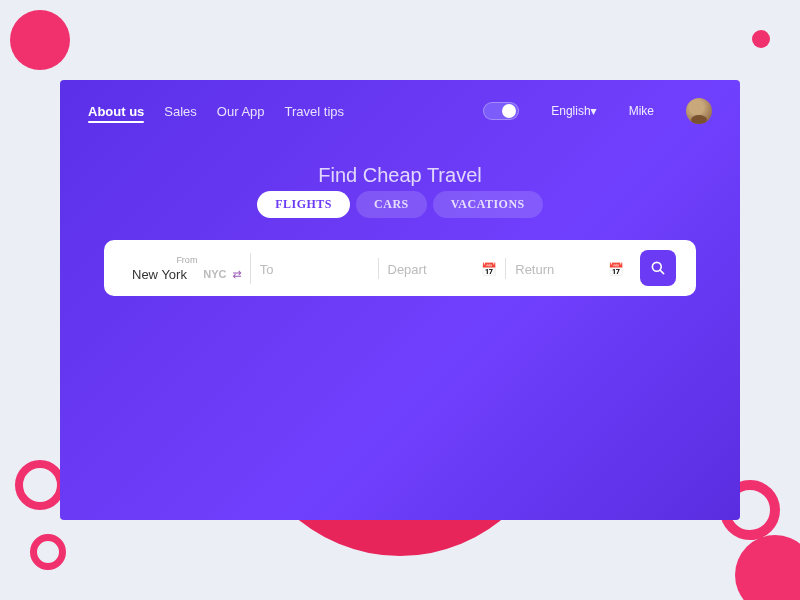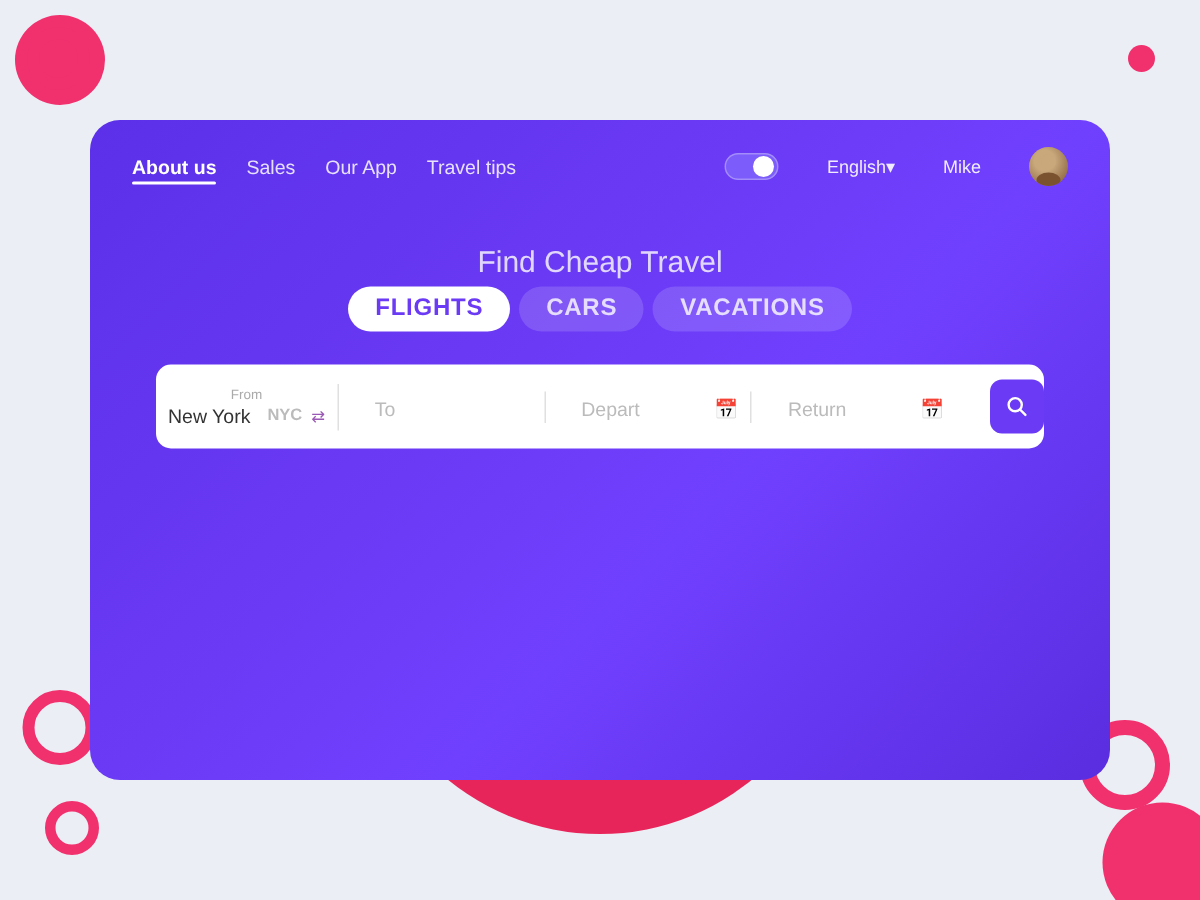--- a/index.html
+++ b/index.html
@@ -78,21 +78,21 @@
     }
 
     
     .main-card {
       position: absolute;
       top: 80px;
       left: 60px;
       right: 60px;
       bottom: 80px;
       background: linear-gradient(135deg, #5b30e8 0%, #6b3af5 40%, #7040ff 60%, #5a2de0 100%);
-      border-radius: 20px;
+      border-radius: 4px;
       z-index: 2;
       overflow: hidden;
       display: flex;
       flex-direction: column;
     }
 
     
     .nav {
       display: flex;
       align-items: center;
@@ -211,45 +211,46 @@
       display: flex;
       justify-content: center;
       gap: 6px;
       margin-bottom: 22px;
     }
 
     .tab-btn {
       padding: 6px 18px;
       border-radius: 20px;
       border: none;
-      font-size: 16px;
+      font-size: 12px;
       font-weight: 600;
       cursor: pointer;
       letter-spacing: 0.5px;
+      font-family: Liberation Serif, serif;
     }
 
     .tab-btn.active {
       background: #ffffff;
       color: #6b3af5;
     }
 
     .tab-btn.inactive {
       background: rgba(255,255,255,0.15);
       color: #ffffffcc;
     }
 
     
     .search-form {
       background: #ffffff;
       border-radius: 10px;
       margin: 0 24px 28px;
-      padding: 10px 0;
-      display: flex;
-      align-items: center;
-      gap: 16px;
+      padding: 10px 20px;
+      display: flex;
+      align-items: center;
+      gap: 1px;
     }
 
     .form-group {
       display: flex;
       flex-direction: column;
       flex: 1;
       padding: 2px 8px;
       border-right: 1px solid #e0e0e0;
       min-width: 0;
     }

